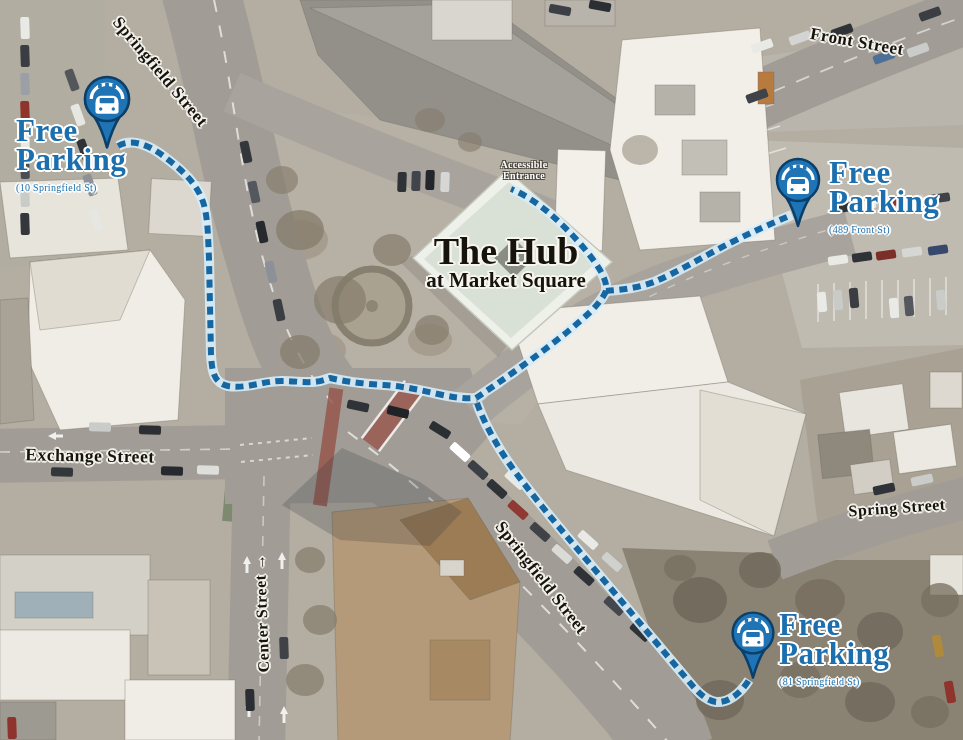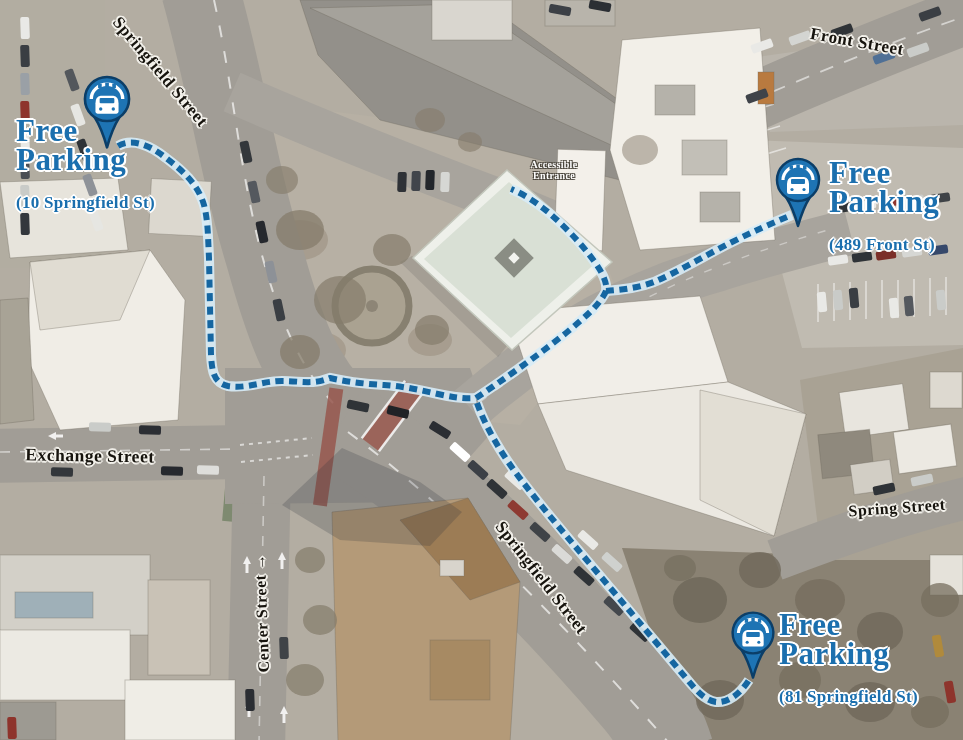--- a/index.html
+++ b/index.html
@@ -18,21 +18,21 @@
                  -2px 0 0 #f4f2ec,2px 0 0 #f4f2ec,0 -2px 0 #f4f2ec,0 2px 0 #f4f2ec;
   }
   
   .fp{line-height:.95;}
   .fp .big{
     display:block;font-size:31px;font-weight:700;color:#1b6fae;letter-spacing:.5px;
     text-shadow:-2px -1px 0 #fff,2px -1px 0 #fff,-2px 1px 0 #fff,2px 1px 0 #fff,
                  -2px 0 0 #fff,2px 0 0 #fff,0 -2px 0 #fff,0 2px 0 #fff;
   }
   .fp .addr{
-    display:block;margin-top:20px;font-size:17px;font-weight:700;color:#1b6fae;letter-spacing:.3px;
+    display:block;margin-top:8px;font-size:10px;font-weight:400;color:#1b6fae;letter-spacing:.3px;
     text-shadow:-1px -1px 0 #fff,1px -1px 0 #fff,-1px 1px 0 #fff,1px 1px 0 #fff,
                  -2px 0 0 #fff,2px 0 0 #fff,0 -2px 0 #fff,0 2px 0 #fff;
   }
   .poi{ text-align:center;line-height:.95;color:#16130d;
     text-shadow:-2px -1px 0 #f7f5ef,2px -1px 0 #f7f5ef,-2px 1px 0 #f7f5ef,2px 1px 0 #f7f5ef,
                  -2px 0 0 #f7f5ef,2px 0 0 #f7f5ef,0 -2px 0 #f7f5ef,0 2px 0 #f7f5ef;}
   .poi .t{display:block;font-size:38px;font-weight:700;}
   .poi .s{display:block;font-size:21px;font-weight:700;margin-top:2px;}
   .entr{ text-align:center;font-size:10px;font-weight:700;line-height:1.05;color:#fff;letter-spacing:.3px;
     text-shadow:-1px -1px 0 #4a463d,1px -1px 0 #4a463d,-1px 1px 0 #4a463d,1px 1px 0 #4a463d;}
@@ -355,22 +355,26 @@
 
   <div class="lbl street ctr" style="left:262px;top:613px;transform:translate(-50%,-50%) rotate(-92deg);font-size:16px;">
     <span>Center Street</span>
     <span>→</span>
   </div>
 
   <div class="lbl street ctr" style="left:541px;top:578px;transform:translate(-50%,-50%) rotate(52deg);">Springfield Street</div>
 
   <div class="lbl street ctr" style="left:897px;top:508px;transform:translate(-50%,-50%) rotate(-4deg);font-size:16px;">Spring Street</div>
 
-
-  <div class="lbl entr ctr" style="left:554px;top:170px;">
+  <div class="lbl poi ctr" style="left:506px;top:262px;">
+    <span class="t">The Hub</span>
+    <span class="s">at Market Square</span>
+  </div>
+
+  <div class="lbl entr ctr" style="left:524px;top:170px;">
     <span style="display:block">Accessible</span>
     <span style="display:block">Entrance</span>
   </div>
 
   <div class="lbl fp" style="left:16px;top:116px;">
     <span class="big">Free</span>
     <span class="big">Parking</span>
     <span class="addr">(10 Springfield St)</span>
   </div>
 

